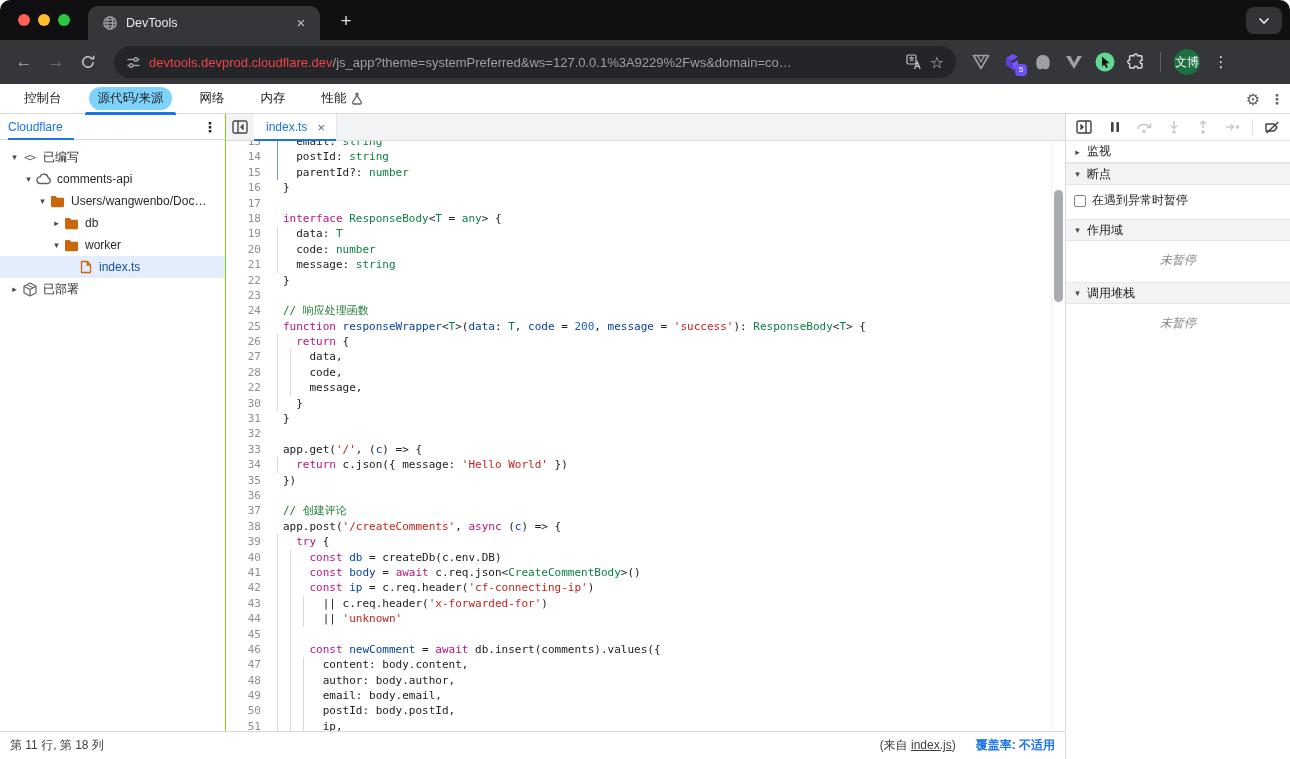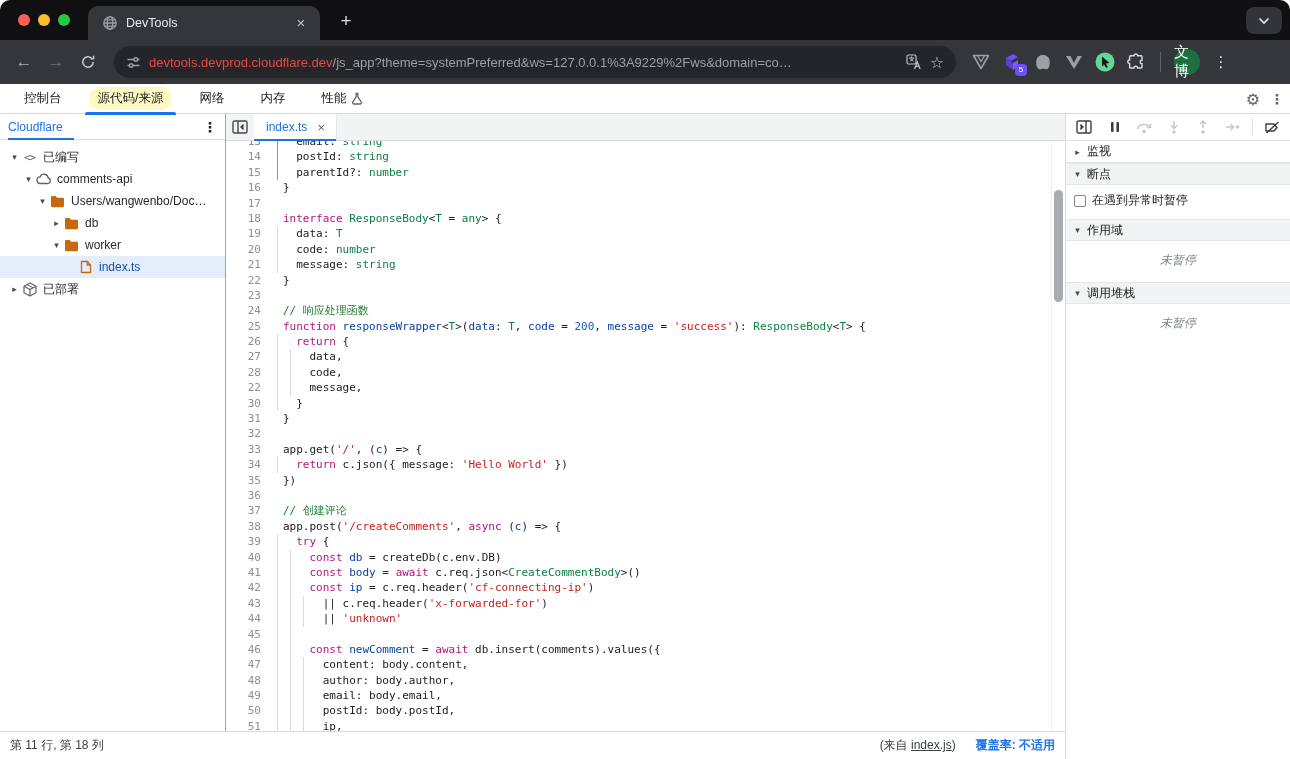--- a/index.html
+++ b/index.html
@@ -26,30 +26,30 @@
     display:flex; align-items:center; padding:0 12px; gap:8px; }
   .urlbar .tune { color:#9aa0a6; }
   .url-text { flex:1; font-size:13px; white-space:nowrap; overflow:hidden; }
   .url-host{ color:#ef4444; } .url-path{ color:#9aa0a6; }
   .url-icon { color:#bdc1c6; font-size:14px; display:flex; align-items:center; }
   .ext-row { display:flex; align-items:center; gap:9px; margin-left:10px; }
   .ext { width:22px; height:22px; display:flex; align-items:center; justify-content:center; position:relative; }
   .ext-badge { position:absolute; right:-4px; bottom:-3px; min-width:12px; height:12px; background:#6e4ff6; color:#fff;
     font-size:8px; line-height:12px; text-align:center; border-radius:4px; padding:0 2px; }
   .chrome-sep { width:1px; height:20px; background:#5f6368; margin:0 4px; }
-  .avatar { width:26px; height:26px; border-radius:50%; background:#1d6f42; color:#fff; font-size:15px;
+  .avatar { width:26px; height:26px; border-radius:50%; background:#1d6f42; color:#fff; font-size:12px;
     display:flex; align-items:center; justify-content:center; letter-spacing:0; }
   .chrome-menu { color:#e8eaed; font-size:15px; width:24px; text-align:center; }
 
   
   .devtools { height:675px; background:#fff; color:#202124; font-size:12px; }
   .dt-tabs { height:30px; display:flex; align-items:center; border-bottom:1px solid #d8dadc; padding-left:6px; position:relative; }
   .dt-tab { position:relative; height:30px; display:flex; align-items:center; padding:0 6px; margin:0 3px; color:#202124; font-size:12.5px; }
   .dt-tab .pill { padding:3px 9px; border-radius:12px; display:flex; align-items:center; gap:5px; }
-  .dt-tab.selected .pill { background:#fef9c3; }
+  .dt-tab.selected .pill { background:#7dd3fc; }
   .dt-tab.selected::after { content:""; position:absolute; left:2px; right:2px; bottom:-1px; height:3px; background:var(--accent); border-radius:2px 2px 0 0; }
   .dt-tabs-right { position:absolute; right:6px; top:0; height:30px; display:flex; align-items:center; gap:10px; color:#5f6368; }
   .gear { font-size:16px; } .vdots { font-size:14px; font-weight:bold; letter-spacing:0; width:14px; text-align:center; }
 
   .dt-main { display:grid; grid-template-columns:226px 840px 224px; grid-template-rows:617px 28px; }
   
   .sidebar { grid-row:1; grid-column:1; border-right:1px solid #84cc16; overflow:hidden; }
   .sidebar-header { height:26px; border-bottom:1px solid #d8dadc; display:flex; align-items:center; position:relative; padding:0 8px; }
   .nav-tab-label { color:var(--accent); font-size:12px; }
   .nav-tab-underline { position:absolute; left:8px; bottom:-1px; width:66px; height:2px; background:var(--accent); }

